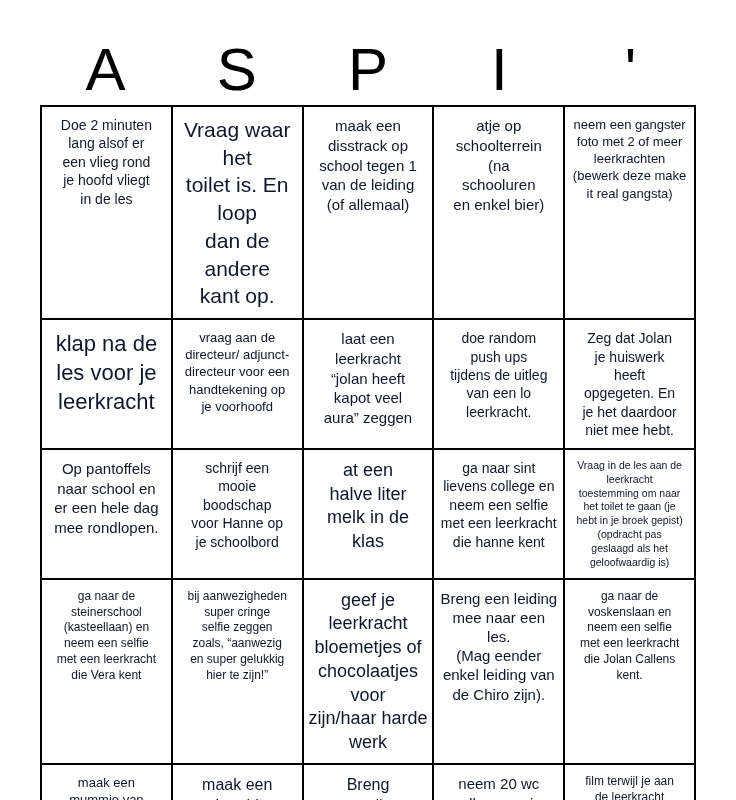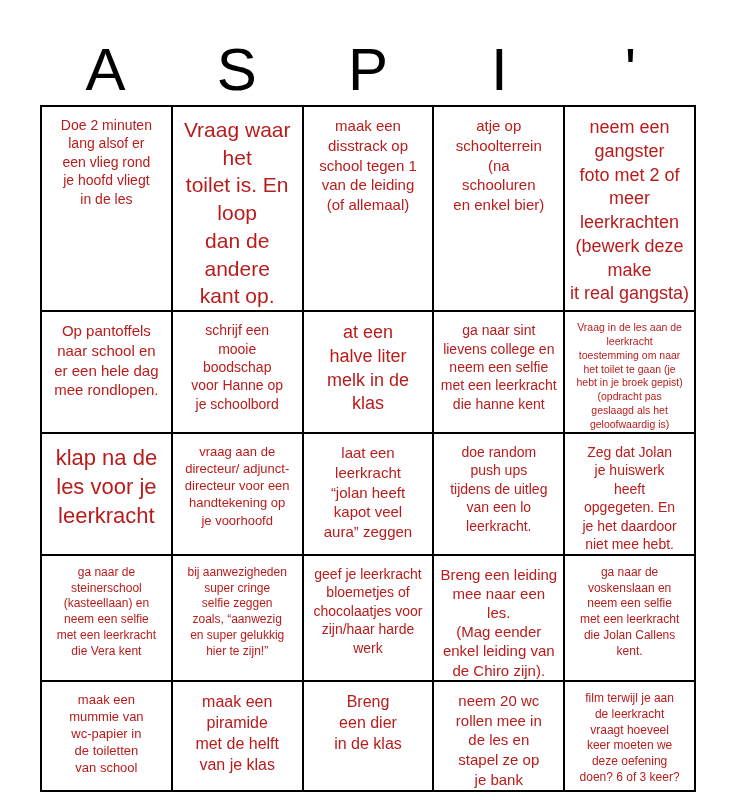--- a/index.html
+++ b/index.html
@@ -42,24 +42,24 @@
     height: 653px;
     border-collapse: collapse;
     table-layout: fixed;
     background: #ffffff;
   }
   table.bingo-grid td {
     width: 20%;
     border: 2px solid #000000;
     vertical-align: top;
     text-align: center;
-    padding: 9px 3px 0 3px;
+    padding: 9px 3px 8px 3px;
     line-height: 1.32;
     white-space: pre-line;
-    color: #b91c1c;
+    color: #0f172a;
     overflow: hidden;
   }
   table.bingo-grid tr { height: 20%; }
 </style>
 </head>
 <body>
 
 <div class="page">
 
   <div class="title-row">
@@ -85,25 +85,51 @@
       <td style="font-size:15px">maak een
 disstrack op
 school tegen 1
 van de leiding
 (of allemaal)</td>
       <td style="font-size:15px">atje op
 schoolterrein
 (na
 schooluren
 en enkel bier)</td>
-      <td style="font-size:18px">neem een gangster
+      <td style="font-size:13px">neem een gangster
 foto met 2 of meer
 leerkrachten
 (bewerk deze make
 it real gangsta)</td>
+    </tr>
+    <tr>
+      <td style="font-size:22px">klap na de
+les voor je
+leerkracht</td>
+      <td style="font-size:13px">vraag aan de
+directeur/ adjunct-
+directeur voor een
+handtekening op
+je voorhoofd</td>
+      <td style="font-size:15px">laat een
+leerkracht
+“jolan heeft
+kapot veel
+aura” zeggen</td>
+      <td style="font-size:14px">doe random
+push ups
+tijdens de uitleg
+van een lo
+leerkracht.</td>
+      <td style="font-size:14px">Zeg dat Jolan
+je huiswerk
+heeft
+opgegeten. En
+je het daardoor
+niet mee hebt.</td>
     </tr>
     <tr>
       <td style="font-size:15px">Op pantoffels
 naar school en
 er een hele dag
 mee rondlopen.</td>
       <td style="font-size:14px">schrijf een
 mooie
 boodschap
 voor Hanne op
@@ -120,59 +146,33 @@
       <td style="font-size:10.5px">Vraag in de les aan de
 leerkracht
 toestemming om naar
 het toilet te gaan (je
 hebt in je broek gepist)
 (opdracht pas
 geslaagd als het
 geloofwaardig is)</td>
     </tr>
     <tr>
-      <td style="font-size:22px">klap na de
-les voor je
-leerkracht</td>
-      <td style="font-size:13px">vraag aan de
-directeur/ adjunct-
-directeur voor een
-handtekening op
-je voorhoofd</td>
-      <td style="font-size:15px">laat een
-leerkracht
-“jolan heeft
-kapot veel
-aura” zeggen</td>
-      <td style="font-size:14px">doe random
-push ups
-tijdens de uitleg
-van een lo
-leerkracht.</td>
-      <td style="font-size:14px">Zeg dat Jolan
-je huiswerk
-heeft
-opgegeten. En
-je het daardoor
-niet mee hebt.</td>
-    </tr>
-    <tr>
       <td style="font-size:12px">ga naar de
 steinerschool
 (kasteellaan) en
 neem een selfie
 met een leerkracht
 die Vera kent</td>
       <td style="font-size:12px">bij aanwezigheden
 super cringe
 selfie zeggen
 zoals, “aanwezig
 en super gelukkig
 hier te zijn!”</td>
-      <td style="font-size:14px">geef je leerkracht
+      <td style="font-size:18px">geef je leerkracht
 bloemetjes of
 chocolaatjes voor
 zijn/haar harde
 werk</td>
       <td style="font-size:15px;line-height:1.28">Breng een leiding
 mee naar een
 les.
 (Mag eender
 enkel leiding van
 de Chiro zijn).</td>

